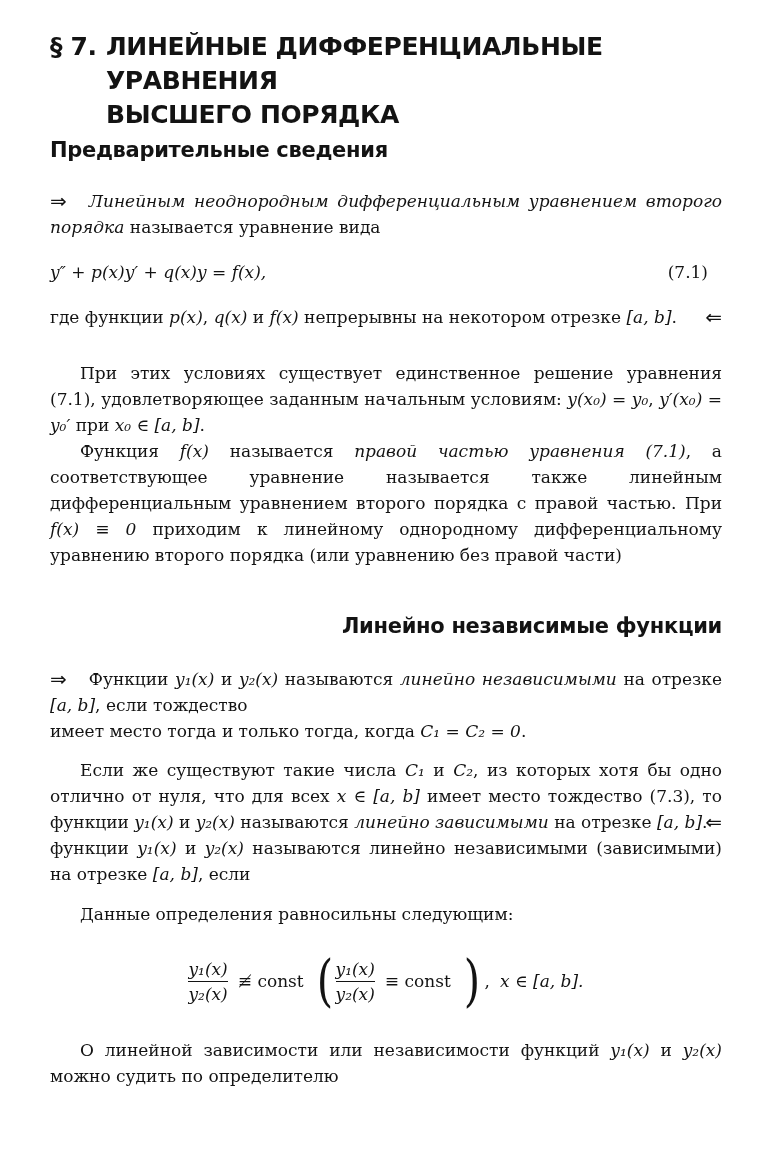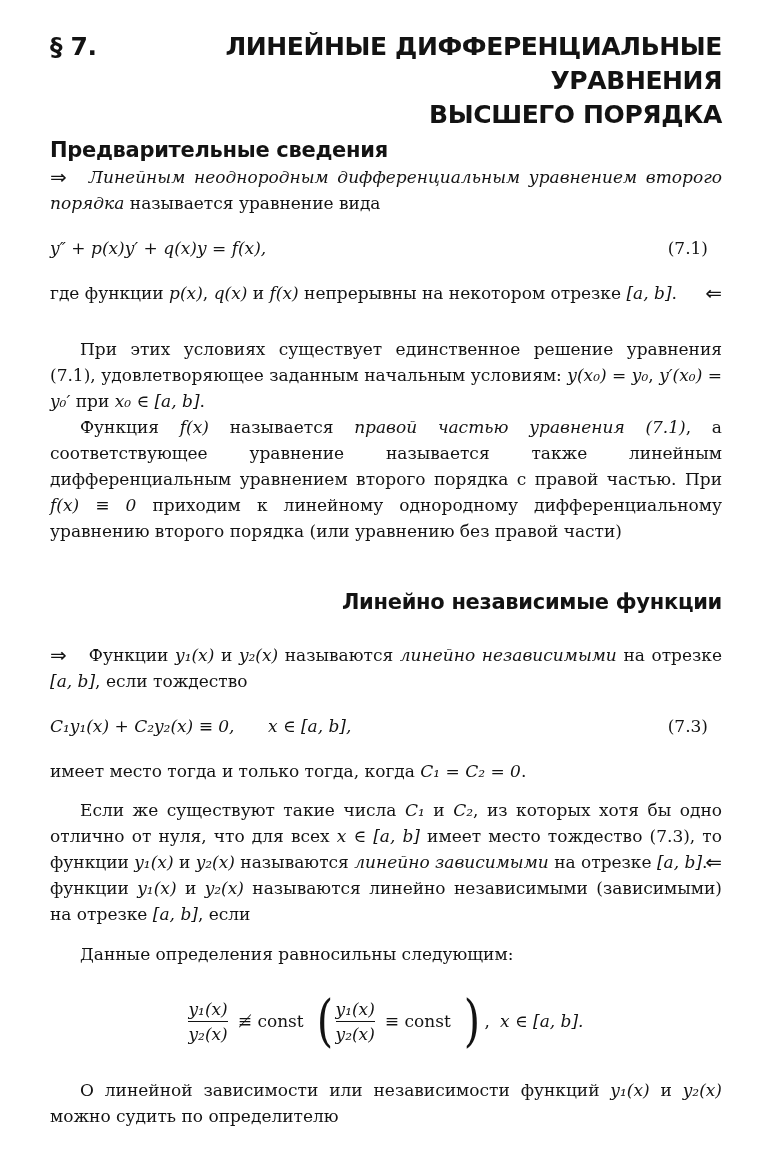--- a/index.html
+++ b/index.html
@@ -23,29 +23,29 @@
     position: relative;
     padding-left: 56px;
     font-family: "DejaVu Sans", "Liberation Sans", sans-serif;
     font-weight: bold;
     font-size: 25px;
     line-height: 34px;
     letter-spacing: -0.4px;
     margin-bottom: 4px;
   }
   h1 .sec-marker { position: absolute; left: 0; top: 0; }
-  h1 .title-line { display: block; text-align: right; }
+  h1 .title-line { display: block; }
   h2 {
     font-family: "DejaVu Sans", "Liberation Sans", sans-serif;
     font-weight: bold;
     font-size: 21px;
     line-height: 28px;
     letter-spacing: -0.3px;
   }
-  .subtitle { }
+  .subtitle { margin-bottom: 24px; }
   .subsection { margin: 44px 0 26px; text-align: right; }
 
   
   p.para { text-align: justify; position: relative; }
   p.indent { text-indent: 30px; }
   .def-marker {
     font-family: "DejaVu Sans", "Liberation Sans", sans-serif;
     font-size: 20px;
     margin-right: 22px;
     vertical-align: -1px;
@@ -133,25 +133,20 @@
       <span><span class="run-rm">Функция </span><span class="run-it">f(x)</span><span class="run-rm"> называется </span><span class="run-it">правой частью уравнения (7.1)</span><span class="run-rm">, а соответствующее уравнение называется также линейным дифференциальным уравнением второго порядка с правой частью. При </span><span class="run-it">f(x) ≡ 0</span><span class="run-rm"> приходим к линейному однородному дифференциальному уравнению второго порядка (или уравнению без правой части)</span></span>
     </p>
 
 
     <h2 class="subsection">Линейно независимые функции</h2>
 
     <p class="para">
       <span class="def-marker">⇒</span><span><span class="run-rm">Функции </span><span class="run-it">y₁(x)</span><span class="run-rm"> и </span><span class="run-it">y₂(x)</span><span class="run-rm"> называются </span><span class="run-it">линейно независимыми</span><span class="run-rm"> на отрезке </span><span class="run-it">[a, b]</span><span class="run-rm">, если тождество</span></span>
     </p>
 
-    <div class="eqrow">
-      <span class="eqbody">C₁y₁(x) + C₂y₂(x) ≡ 0,</span>
-      <span class="eqbody eq-cond">x ∈ [a, b],</span>
-      <span class="eqnum">(7.3)</span>
-    </div>
 
     <p class="para">
       <span><span class="run-rm">имеет место тогда и только тогда, когда </span><span class="run-it">C₁ = C₂ = 0</span><span class="run-rm">.</span></span>
     </p>
 
     <p class="para indent" style="margin-top: 13px;">
       <span><span class="run-rm">Если же существуют такие числа </span><span class="run-it">C₁</span><span class="run-rm"> и </span><span class="run-it">C₂</span><span class="run-rm">, из которых хотя бы одно отлично от нуля, что для всех </span><span class="run-it">x ∈ [a, b]</span><span class="run-rm"> имеет место тождество (7.3), то функции </span><span class="run-it">y₁(x)</span><span class="run-rm"> и </span><span class="run-it">y₂(x)</span><span class="run-rm"> называются </span><span class="run-it">линейно зависимыми</span><span class="run-rm"> на отрезке </span><span class="run-it">[a, b]</span><span class="run-rm">.</span></span>
       <span class="def-close">⇐</span>
     </p>
 

